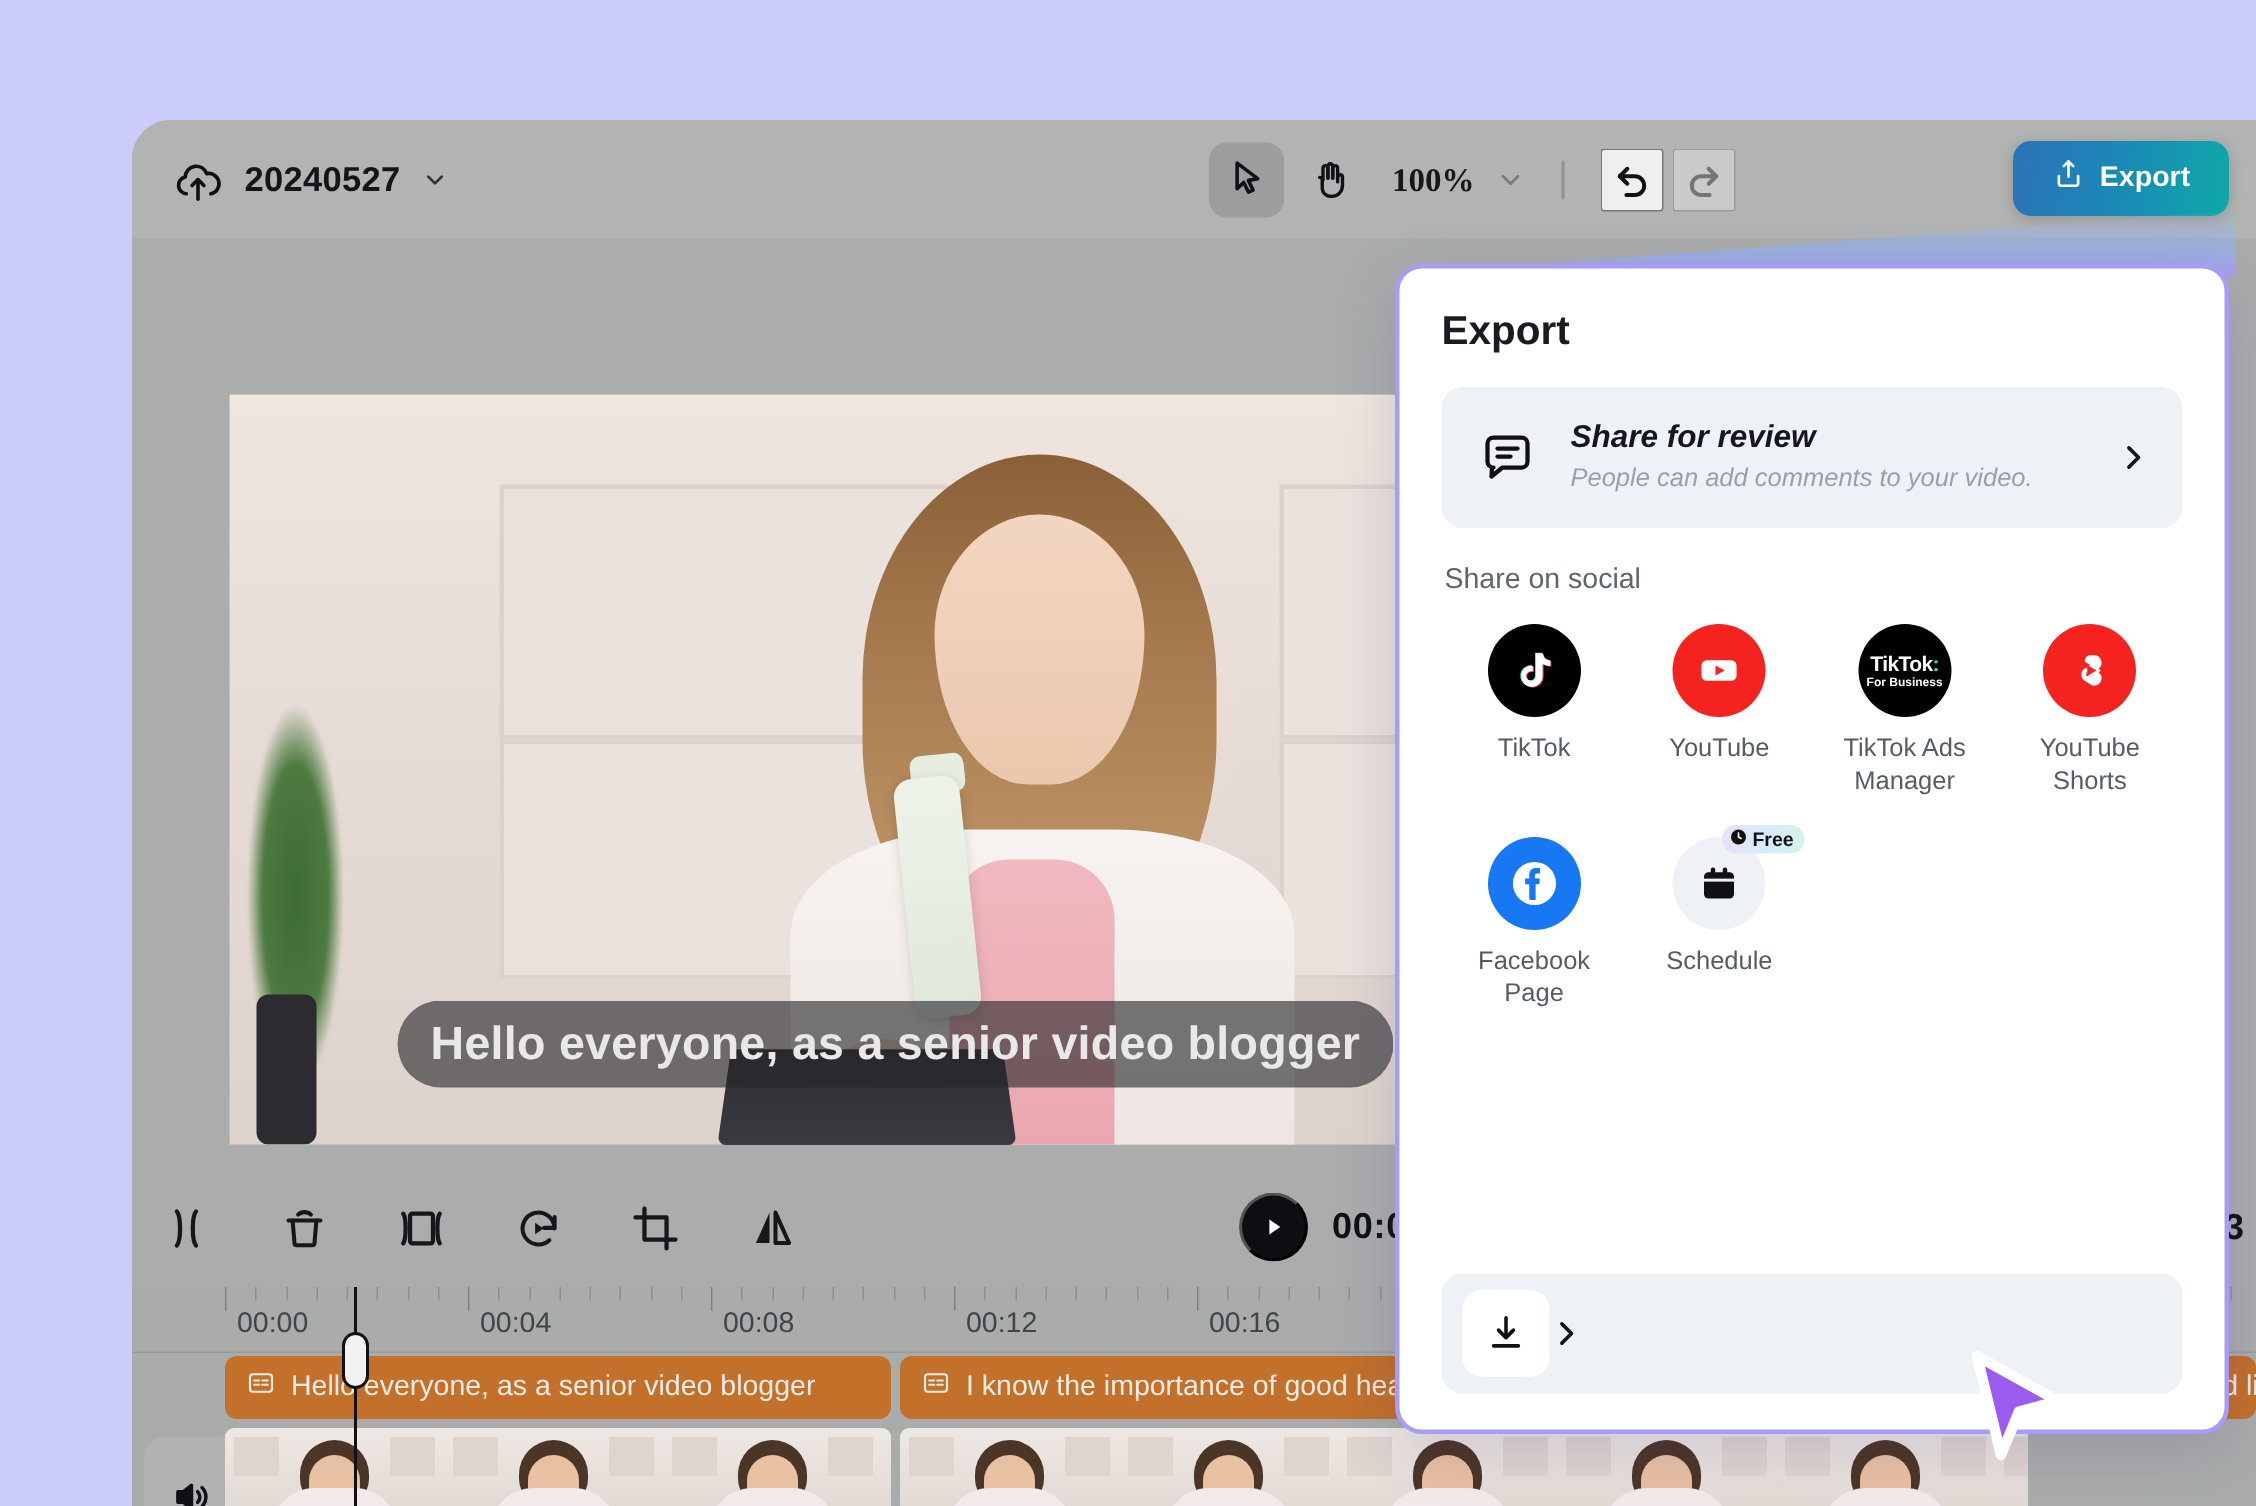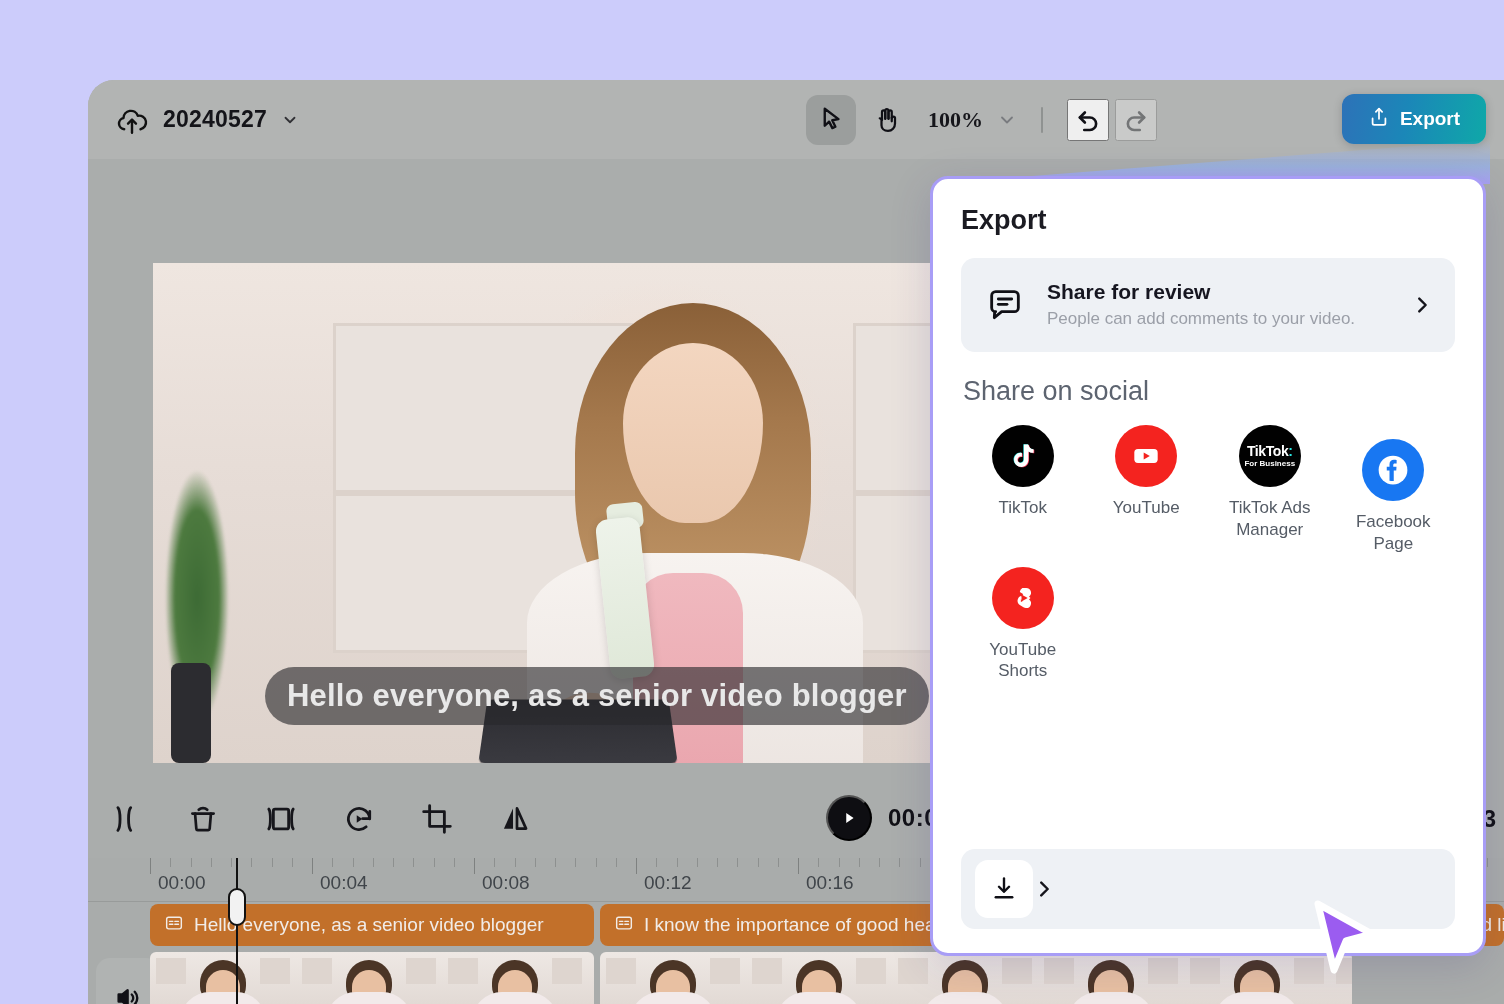--- a/index.html
+++ b/index.html
@@ -196,26 +196,26 @@
     padding: 26px 28px 0 28px;
   }
   .panel-title { font-size: 27px; font-weight: 700; color: #1b1b22; margin-bottom: 22px; }
 
   .share-row {
     height: 94px; background: #eef1f5; border-radius: 14px;
     display:flex; align-items:center; padding: 0 22px 0 20px;
     margin-bottom: 16px; cursor:pointer;
   }
   .share-icon { width: 48px; height: 48px; display:flex; align-items:center; justify-content:center; flex:0 0 48px;}
-  .share-text { flex:1; padding-left: 18px; }
+  .share-text { flex:1; padding-left: 18px; font-style: italic; }
   .share-title { font-size: 21px; font-weight: 600; color: #161620; line-height: 1.3; }
   .share-sub { font-size: 17px; color: #9b9fa8; line-height: 1.45; margin-top: 2px;}
   .chev-r { width: 22px; height: 22px; flex:0 0 22px; }
 
-  .social-head { font-size: 27px; color: #5d6470; margin: 24px 0 18px 2px; }
+  .social-head { font-size: 19px; color: #5d6470; margin: 24px 0 18px 2px; }
   .social-grid { display: grid; grid-template-columns: repeat(4, 1fr); row-gap: 12px; }
   .social-cell { display:flex; flex-direction: column; align-items:center; cursor:pointer; position:relative;}
   .social-ico { width: 62px; height: 62px; border-radius: 50%; display:flex; align-items:center; justify-content:center; overflow:hidden;}
   .social-label { margin-top: 10px; font-size: 17px; color: #555c66; text-align:center; line-height:1.28; max-width: 92px;}
   .free-badge { position:absolute; top: -8px; left: 50%; margin-left: 2px;
     background: linear-gradient(90deg,#e7e0fb 0%, #d8ecfb 55%, #d6f2ea 100%);
     border-radius: 9px; padding: 2px 7px 2px 5px; font-size: 13px; font-weight: 700; color:#141418;
     display:flex; align-items:center; gap:3px; white-space:nowrap;}
 
   .download-row {
@@ -623,43 +623,63 @@
       </div>
 
       <div class="social-cell">
         <span class="social-ico" style="background:#010101; flex-direction:column; line-height:1;">
           <span style="color:#fff; font-size:14px; font-weight:800; letter-spacing:-.4px;">TikTok<span style="color:#2ae8e3;">:</span></span>
           <span style="color:#fff; font-size:8px; font-weight:700; margin-top:2px;">For Business</span>
         </span>
         <span class="social-label">TikTok Ads Manager</span>
       </div>
 
-      <div class="social-cell" style="margin-top:14px;">
-        <span class="social-ico" style="background:#1877f2;">
-          <svg viewBox="0 0 32 32" width="40" height="40">
-            <circle cx="16" cy="16" r="11.5" fill="#fff"></circle>
-            <path d="M18.6 16.4h-2v8.4a11.5 11.5 0 0 1-3.4-.3v-8.1h-2.2v-3.1h2.2v-2c0-2.3 1.4-3.6 3.5-3.6.9 0 1.8.1 2.2.2v2.8h-1.4c-1 0-1.3.5-1.3 1.2v1.4h2.6z" fill="#1877f2"></path>
-          </svg>
-        </span>
-        <span class="social-label">Facebook Page</span>
-      </div>
-
       <div class="social-cell">
         <span class="social-ico" style="background:#f4231f;">
           <svg viewBox="0 0 32 32" width="34" height="34">
             <path d="M18.8 6.5a4.6 4.6 0 0 1 3 8.2l-2 1.3 2 1.3a4.6 4.6 0 0 1-3 8.2 4.6 4.6 0 0 1-2.4-.8l-3.4-2.2a4.6 4.6 0 0 1 0-7.8l3.4-2.2-3.4-2.2a4.6 4.6 0 0 1 2.4-3.8z" fill="#fff"></path>
             <path d="M14 12.2 21 16l-7 3.8z" fill="#f4231f"></path>
             <path d="M18 11 23 16l-5 5-5-5z" fill="#fff"></path>
             <path d="M14.6 12.6 20.4 16l-5.8 3.4z" fill="#f4231f"></path>
           </svg>
         </span>
         <span class="social-label">YouTube Shorts</span>
       </div>
 
-
+      <div class="social-cell" style="margin-top:14px;">
+        <span class="social-ico" style="background:#1877f2;">
+          <svg viewBox="0 0 32 32" width="40" height="40">
+            <circle cx="16" cy="16" r="11.5" fill="#fff"></circle>
+            <path d="M18.6 16.4h-2v8.4a11.5 11.5 0 0 1-3.4-.3v-8.1h-2.2v-3.1h2.2v-2c0-2.3 1.4-3.6 3.5-3.6.9 0 1.8.1 2.2.2v2.8h-1.4c-1 0-1.3.5-1.3 1.2v1.4h2.6z" fill="#1877f2"></path>
+          </svg>
+        </span>
+        <span class="social-label">Facebook Page</span>
+      </div>
+
+
+      <div class="social-cell" style="margin-top:14px;">
+        <span class="free-badge">
+          <span>
+            <svg viewBox="0 0 24 24" width="12" height="12">
+                <circle cx="12" cy="12" r="10" fill="#111"></circle>
+                <path d="M12 6.6V12l3.4 2" stroke="#fff" stroke-width="2.2" fill="none" stroke-linecap="round"></path>
+              </svg>
+          </span>
+          <span>Free</span>
+        </span>
+        <span class="social-ico" style="background:#eef1f5;">
+          <svg viewBox="0 0 24 24" width="30" height="30">
+            <rect x="4" y="6" width="16" height="14" rx="2.4" fill="#101016"></rect>
+            <rect x="4" y="9.4" width="16" height="1.6" fill="#eef1f5"></rect>
+            <rect x="7.6" y="3.4" width="2.4" height="4" rx="1.2" fill="#101016"></rect>
+            <rect x="14" y="3.4" width="2.4" height="4" rx="1.2" fill="#101016"></rect>
+          </svg>
+        </span>
+        <span class="social-label">Schedule</span>
+      </div>
     </div>
 
     <div class="download-row">
       <span class="dl-icon-box">
         <svg viewBox="0 0 24 24" width="30" height="30" fill="none" stroke="#101016" stroke-width="1.9" stroke-linecap="round" stroke-linejoin="round">
           <path d="M12 3.6v10.2"></path>
             <path d="M8 10.2 12 14.2l4-4"></path>
             <path d="M5.4 18.6h13.2"></path>
         </svg>
       </span>

